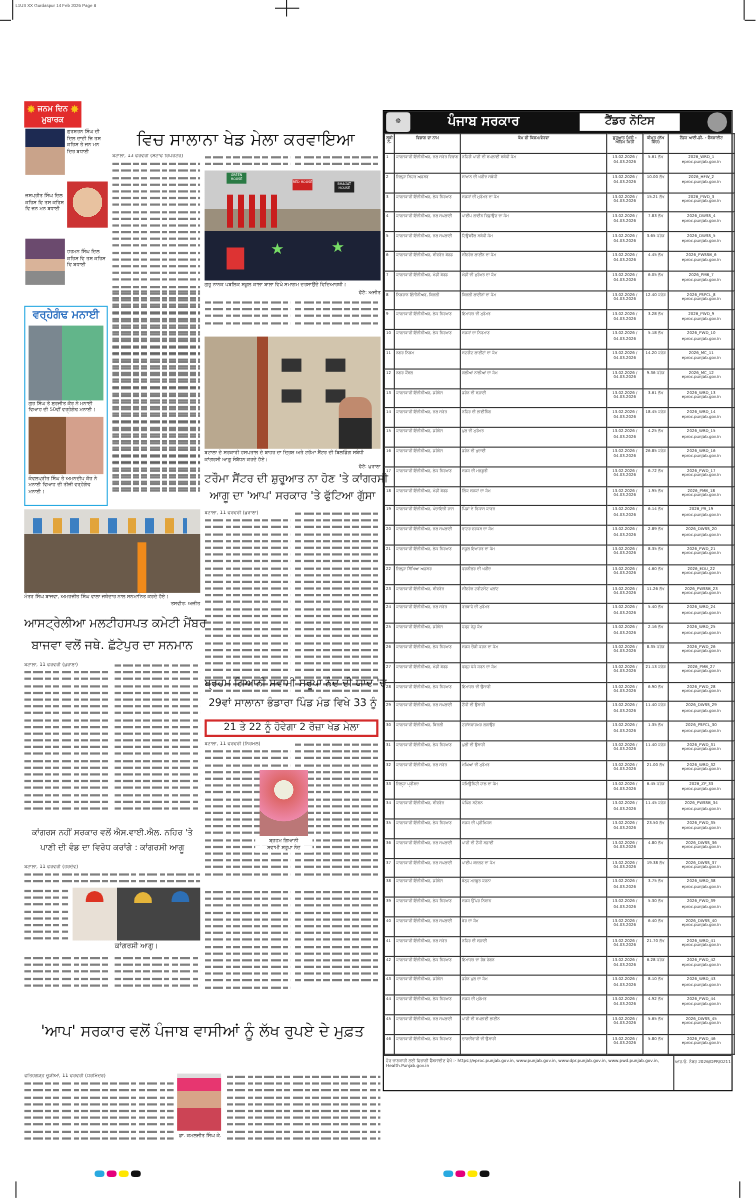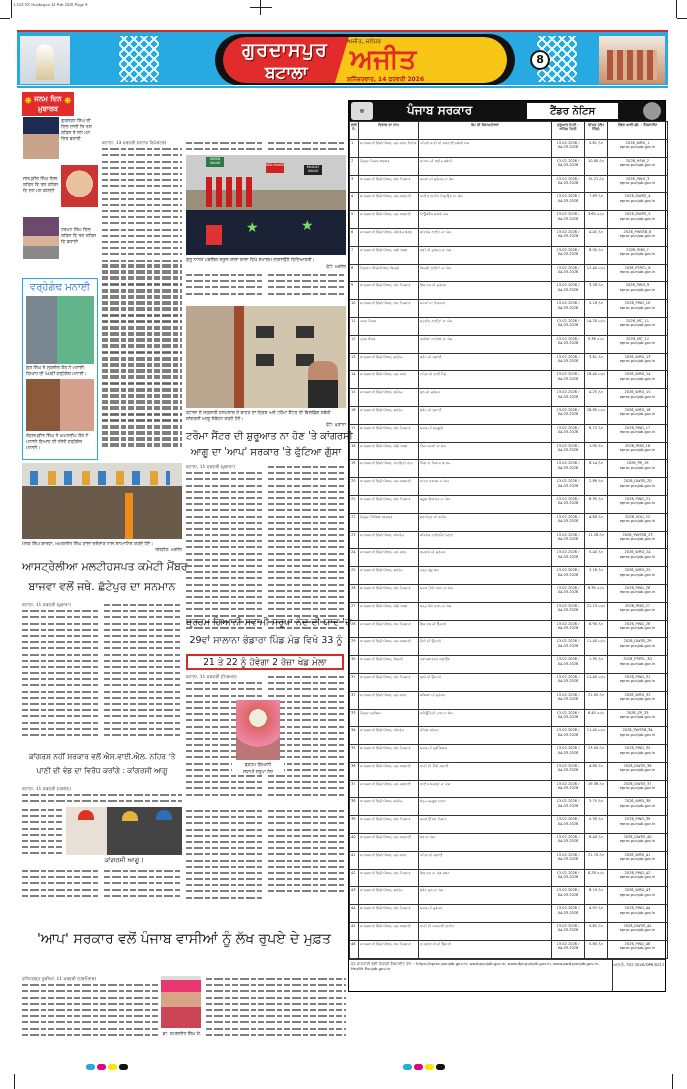--- a/index.html
+++ b/index.html
@@ -25,21 +25,21 @@
 .mast .t5{position:absolute;left:330px;top:43px;font-size:6px;color:#b01818;font-weight:bold}
 .mast .pno{position:absolute;left:513px;top:18px;width:20px;height:20px;border-radius:50%;background:#fff;border:2px solid #111;font-size:11px;font-weight:bold;text-align:center;line-height:16px}
 .bdaybox{position:absolute;left:22px;top:92px;width:52px;height:24px;background:#e22c2c;color:#fff;font-size:7px;font-weight:bold;text-align:center;line-height:10px;padding-top:2px}
 .bdaybox .star{color:#f6c515;position:absolute;top:4px;font-size:10px}
 .photo{position:absolute;background:#888}
 .cap{position:absolute;font-size:4.5px;line-height:6px;color:#222}
 .txt{position:absolute;overflow:hidden;font-size:4.4px;line-height:6.2px;color:#333;text-align:justify}
 .txt span{display:block;height:6.2px;background:repeating-linear-gradient(90deg,#555 0 6px,transparent 6px 8px,#555 8px 17px,transparent 17px 19px,#555 19px 24px,transparent 24px 26px);background-size:100% 2.4px;background-repeat:no-repeat;background-position:0 2px;opacity:.75}
 .head{position:absolute;color:#111;font-weight:normal;white-space:nowrap;text-align:center}
 .anniv{position:absolute;left:22px;top:278px;width:76px;height:182px;border:1px solid #27a9e1;background:#fff}
-.anniv .hd{font-size:10px;color:#2b6fc0;text-align:center;font-weight:normal;line-height:16px}
+.anniv .hd{font-size:10px;color:#2b6fc0;text-align:center;font-weight:bold;line-height:16px}
 
 .tender{position:absolute;left:348px;top:100px;width:318px;border:1px solid #000000}
 .tbar{height:20px;background:#111;position:relative}
 .tbar .emb{position:absolute;left:2px;top:1px;width:22px;height:18px;background:#ddd;border-radius:3px;font-size:6px;text-align:center;line-height:18px;color:#333}
 .tbar .t{position:absolute;left:58px;top:2px;color:#fff;font-size:12px;font-weight:bold}
 .tbar .box{position:absolute;left:178px;top:2px;width:91px;height:16px;background:#fff;color:#111;font-size:10px;font-weight:bold;text-align:center;line-height:16px}
 .tbar .emb2{position:absolute;right:4px;top:1px;width:18px;height:18px;border-radius:50%;background:#999}
 table.tt{border-collapse:collapse;width:100%;table-layout:fixed}
 .tt th,.tt td{border:1px solid #333;font-size:3.6px;line-height:4.4px;vertical-align:top;padding:1px;color:#333;overflow:hidden}
 .tt th{font-weight:bold;text-align:center;height:18px}
@@ -57,37 +57,20 @@
 
 <div class="page">
   <div class="slug">L1U3 XX Gurdaspur 14 Feb 2026 Page 8</div>
   <div class="crop" style="left:11px;top:0;width:1px;height:18px"></div>
   <div class="crop" style="left:0;top:18px;width:10px;height:1px"></div>
   <div class="crop" style="left:676px;top:0;width:1px;height:18px"></div>
   <div class="crop" style="left:677px;top:18px;width:10px;height:1px"></div>
   <div class="crop" style="left:250px;top:7px;width:22px;height:1px"></div>
   <div class="crop" style="left:260px;top:0;width:1px;height:15px"></div>
 
-  <div class="mast">
-    <div class="lpic"></div>
-    <div class="diam" style="left:102px"></div>
-    <div class="diam" style="left:520px"></div>
-    <div class="pill">
-      <div class="red"></div>
-        <div class="yel"></div>
-    </div>
-    <div class="t1">ਗੁਰਦਾਸਪੁਰ</div>
-    <div class="t2">ਬਟਾਲਾ</div>
-    <div class="t3">ਅਜੀਤ, ਜਲੰਧਰ</div>
-    <div class="t4">ਅਜੀਤ</div>
-    <div class="t5">ਸ਼ਨਿੱਚਰਵਾਰ, 14 ਫਰਵਰੀ 2026</div>
-    <div class="pno">8</div>
-    <div class="rpic"></div>
-    <div class="stripb"></div>
-  </div>
 
   <div class="bdaybox">
     <span class="star" style="left:2px">✸</span>
     <div>ਜਨਮ ਦਿਨ</div>
     <div>ਮੁਬਾਰਕ</div>
     <span class="star" style="right:2px">✸</span>
   </div>
   <div class="photo" style="left:23px;top:117px;width:36px;height:42px;background:linear-gradient(#1d2a52 40%,#c9a38a 40%)"></div>
   <div class="cap" style="left:61px;top:118px;width:36px">ਗੁਰਸ਼ਰਨ ਸਿੰਘ ਦੀ ਦਿਲ ਦਾਦੀ ਜਿ ਤਸ ਕਰਿਸ ਤੇ ਜਨ ਮਨ ਦਿਰ ਬਧਾਈ</div>
   <div class="cap" style="left:23px;top:176px;width:36px">ਜਸਪ੍ਰੀਤ ਸਿੰਘ ਦਿਲ ਕਰਿਸ ਵਿ ਤਸ ਕਰਿਸ ਵਿ ਜਨ ਮਨ ਬਧਾਈ</div>
@@ -96,20 +79,21 @@
   <div class="cap" style="left:61px;top:227px;width:36px">ਹਰਮਨ ਸਿੰਘ ਦਿਲ ਕਰਿਸ ਵਿ ਤਸ ਕਰਿਸ ਵਿ ਬਧਾਈ</div>
 
   <div class="anniv">
     <div class="hd">ਵਰ੍ਹੇਗੰਢ ਮਨਾਈ</div>
     <div style="margin:1px 3px;height:68px;background:linear-gradient(90deg,#7a8790 0 45%,#62b58a 45%);"></div>
     <div class="cap" style="position:static;margin:1px 3px;font-size:4.5px">ਗੁਰ ਸਿੰਘ ਤੇ ਸੁਰਜੀਤ ਕੌਰ ਨੇ ਮਨਾਈ ਵਿਆਹ ਦੀ 50ਵੀਂ ਵਰ੍ਹੇਗੰਢ ਮਨਾਈ।</div>
     <div style="margin:2px 3px;height:52px;background:linear-gradient(90deg,#8a5a3a 0 50%,#d4a08c 50%);"></div>
     <div class="cap" style="position:static;margin:1px 3px;font-size:4.5px">ਕੰਵਲਪ੍ਰੀਤ ਸਿੰਘ ਤੇ ਅਮਨਦੀਪ ਕੌਰ ਨੇ ਮਨਾਈ ਵਿਆਹ ਦੀ ਤੀਜੀ ਵਰ੍ਹੇਗੰਢ ਮਨਾਈ।</div>
   </div>
 
+  <div class="head" style="left:102px;top:118px;width:243px;font-size:15.5px">ਵਿਚ ਸਾਲਾਨਾ ਖੇਡ ਮੇਲਾ ਕਰਵਾਇਆ</div>
   <div class="txt" style="left:102px;top:140px;width:80px;height:320px">
     <span style="background:none;font-size:4.4px;opacity:1">ਬਟਾਲਾ, 13 ਫਰਵਰੀ (ਸਟਾਫ ਰਿਪੋਰਟਰ)</span>
     <span></span>
       <span></span>
       <span></span>
       <span></span>
       <span></span>
       <span></span>
       <span></span>
       <span></span>

